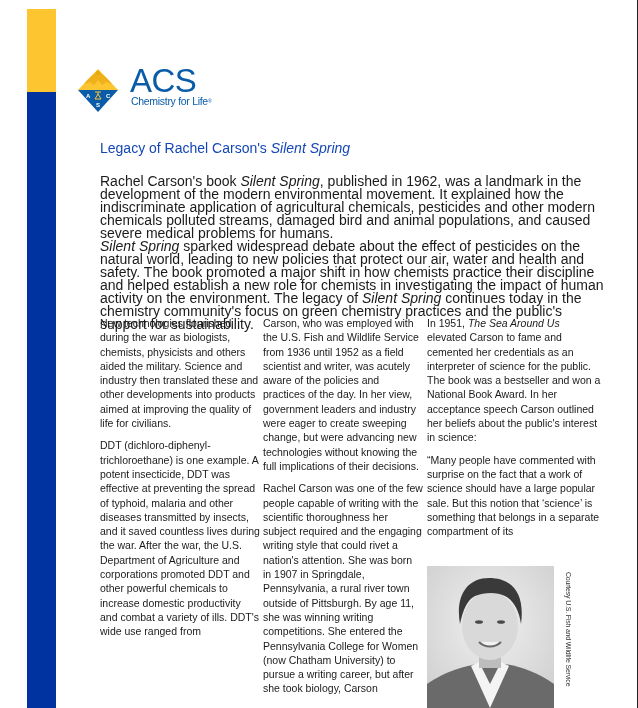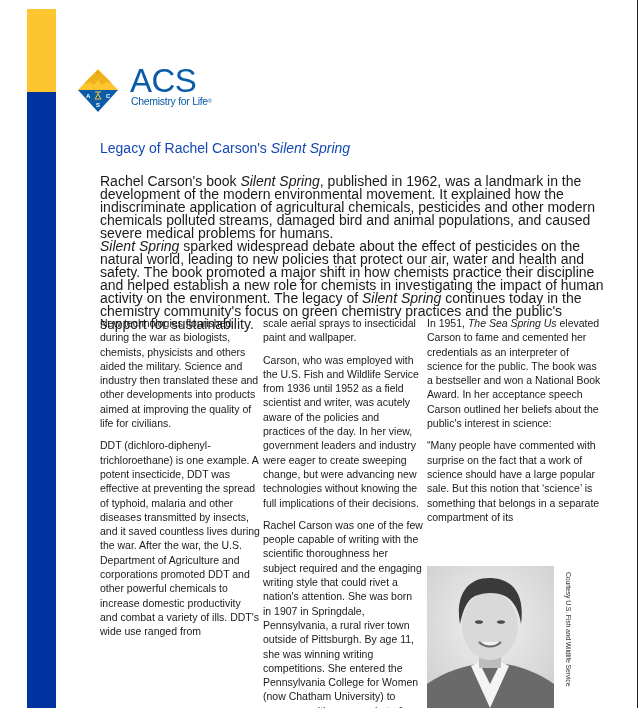--- a/index.html
+++ b/index.html
@@ -90,27 +90,26 @@
 <p class="intro intro1"><span>Rachel Carson's book </span><i>Silent Spring</i><span>, published in 1962, was a landmark in the development of the modern environmental movement. It explained how the indiscriminate application of agricultural chemicals, pesticides and other modern chemicals polluted streams, damaged bird and animal populations, and caused severe medical problems for humans.</span></p>
 
 <p class="intro intro2"><i>Silent Spring</i><span> sparked widespread debate about the effect of pesticides on the natural world, leading to new policies that protect our air, water and health and safety. The book promoted a major shift in how chemists practice their discipline and helped establish a new role for chemists in investigating the impact of human activity on the environment. The legacy of </span><i>Silent Spring</i><span> continues today in the chemistry community's focus on green chemistry practices and the public's support for sustainability.</span></p>
 
 <div class="col col1">
   <p>New technologies flourished during the war as biologists, chemists, physicists and others aided the military. Science and industry then translated these and other developments into products aimed at improving the quality of life for civilians.</p>
   <p>DDT (dichloro-diphenyl-trichloroethane) is one example. A potent insecticide, DDT was effective at preventing the spread of typhoid, malaria and other diseases transmitted by insects, and it saved countless lives during the war. After the war, the U.S. Department of Agriculture and corporations promoted DDT and other powerful chemicals to increase domestic productivity and combat a variety of ills. DDT's wide use ranged from</p>
 </div>
 
 <div class="col col2">
-  <p>scale aerial sprays to insecticidal paint and wallpaper.</p>
   <p>Carson, who was employed with the U.S. Fish and Wildlife Service from 1936 until 1952 as a field scientist and writer, was acutely aware of the policies and practices of the day. In her view, government leaders and industry were eager to create sweeping change, but were advancing new technologies without knowing the full implications of their decisions.</p>
   <p>Rachel Carson was one of the few people capable of writing with the scientific thoroughness her subject required and the engaging writing style that could rivet a nation's attention. She was born in 1907 in Springdale, Pennsylvania, a rural river town outside of Pittsburgh. By age 11, she was winning writing competitions. She entered the Pennsylvania College for Women (now Chatham University) to pursue a writing career, but after she took biology, Carson</p>
 </div>
 
 <div class="col col3">
-  <p><span>In 1951, </span><i>The Sea Spring Us</i><span> elevated Carson to fame and cemented her credentials as an interpreter of science for the public. The book was a bestseller and won a National Book Award. In her acceptance speech Carson outlined her beliefs about the public's interest in science:</span></p>
+  <p><span>In 1951, </span><i>The Sea Around Us</i><span> elevated Carson to fame and cemented her credentials as an interpreter of science for the public. The book was a bestseller and won a National Book Award. In her acceptance speech Carson outlined her beliefs about the public's interest in science:</span></p>
   <p>“Many people have commented with surprise on the fact that a work of science should have a large popular sale. But this notion that ‘science’ is something that belongs in a separate compartment of its</p>
 </div>
 
 <div class="photo">
   <svg width="127" height="142" viewBox="0 0 127 142">
     <defs>
       <radialGradient id="bg" cx="50%" cy="40%" r="70%">
         <stop offset="0%" stop-color="#f0f0f0"></stop>
         <stop offset="100%" stop-color="#cfcfcf"></stop>
       </radialGradient>

